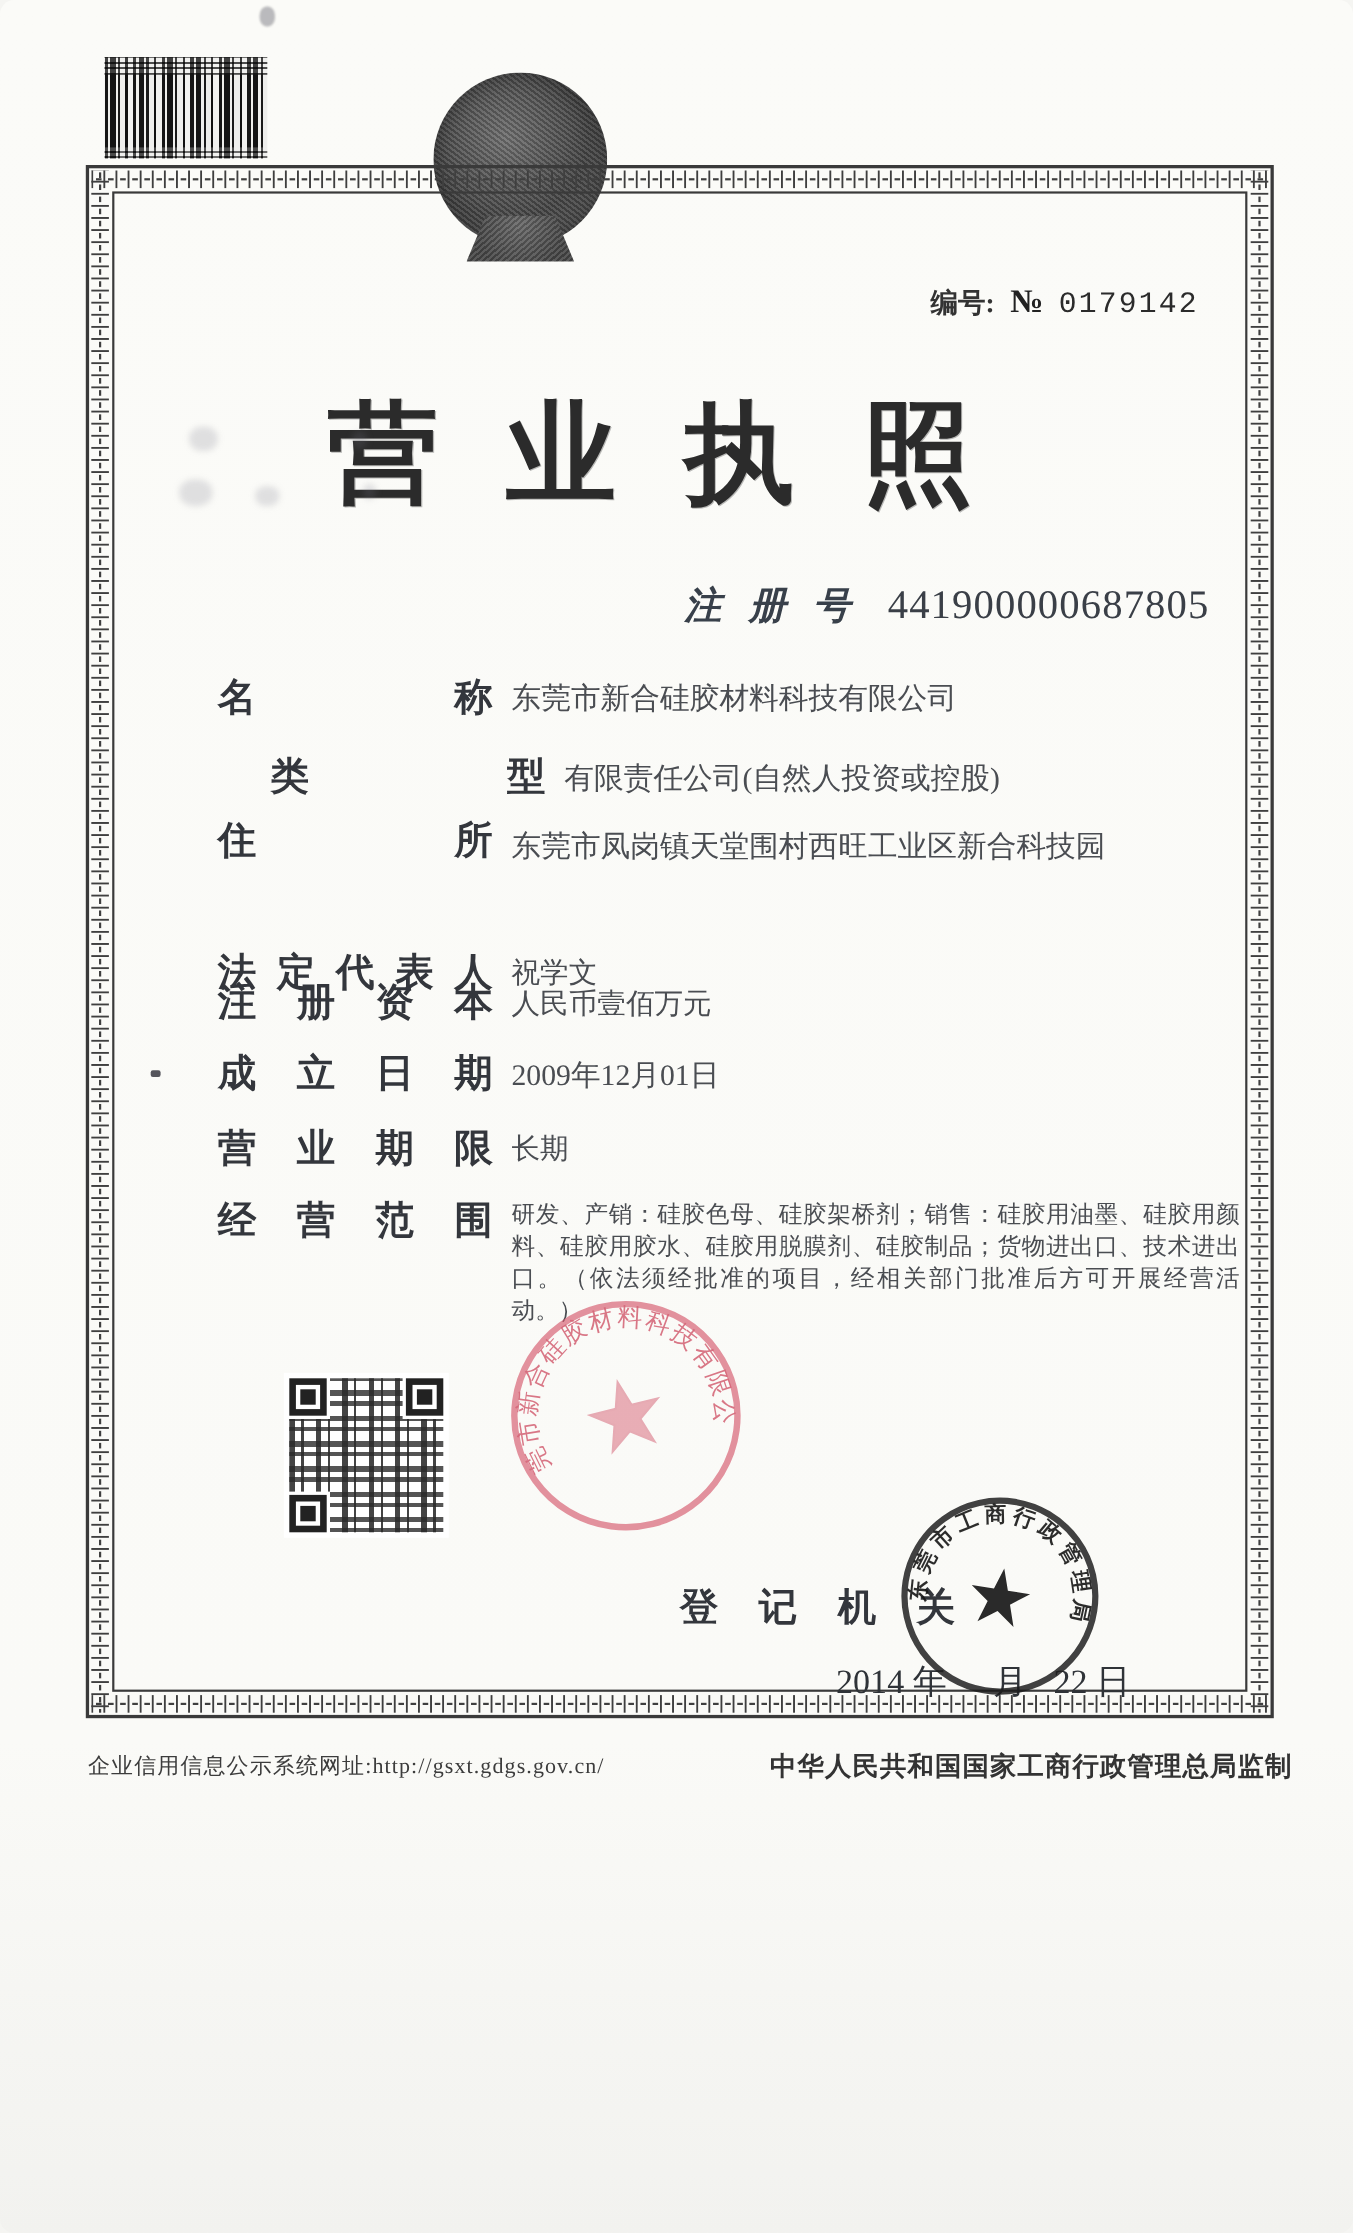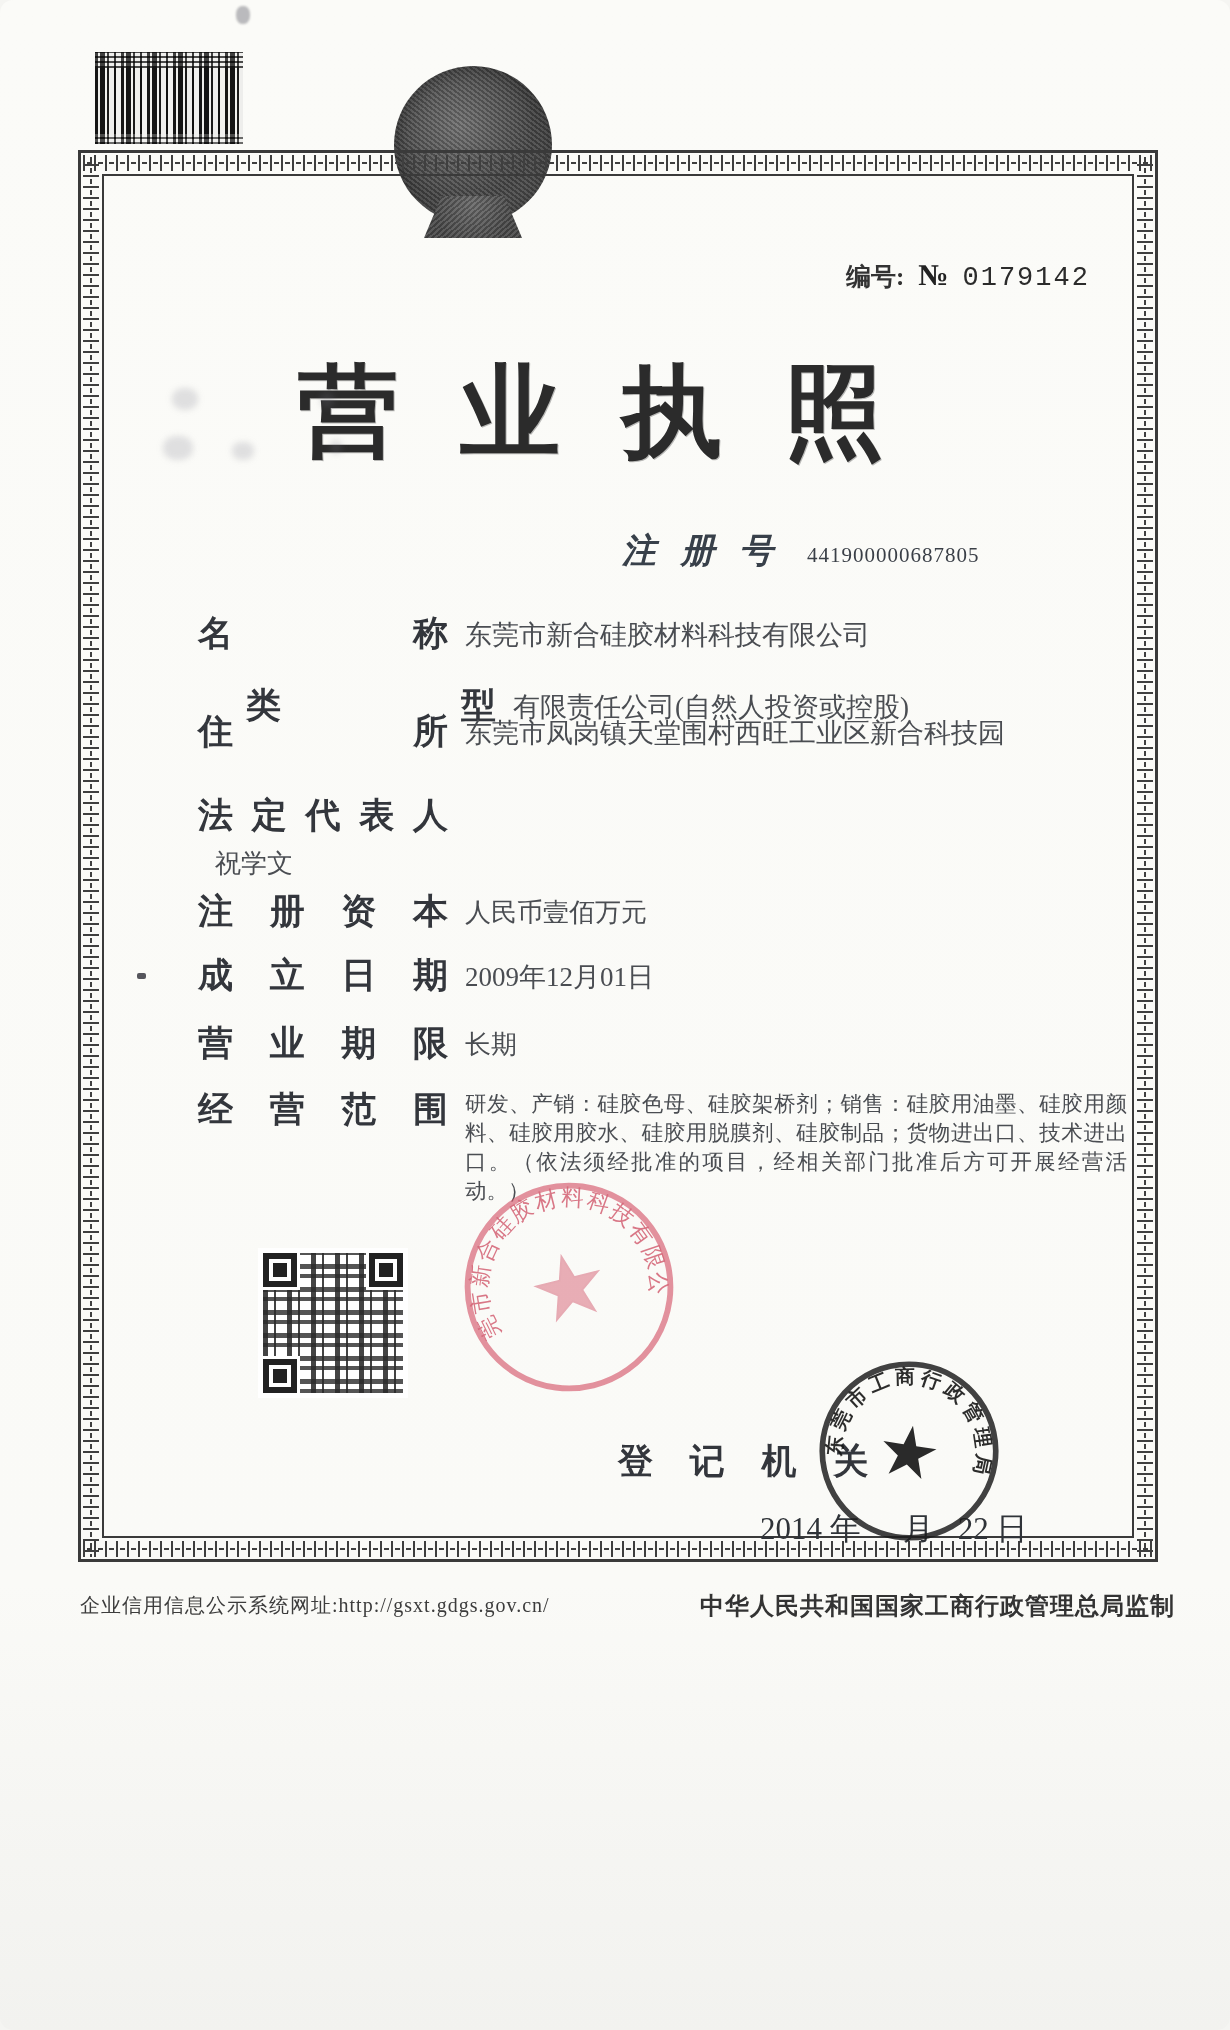--- a/index.html
+++ b/index.html
@@ -76,21 +76,21 @@
   .serial-digits{font-size:27px;color:#2b2b2b;letter-spacing:2px;font-family:"Liberation Mono","DejaVu Sans Mono",monospace;}
 
   .license-title{
     position:absolute;left:298px;top:346px;
     font-size:100px;font-weight:700;letter-spacing:62px;color:#2b2b2b;white-space:nowrap;
     text-shadow:1px 1px 0 rgba(60,60,60,.35);
   }
 
   .regno{position:absolute;left:622px;top:528px;display:flex;align-items:baseline;gap:26px;}
   .regno-label{font-size:34px;font-weight:700;letter-spacing:8px;color:#38404a;font-style:italic;}
-  .regno-value{font-size:21px;color:#3a3f47;letter-spacing:1px;}
+  .regno-value{font-size:37px;color:#3a3f47;letter-spacing:1px;}
 
   .row{position:absolute;left:198px;display:flex;}
   .row-label{
     width:250px;font-size:35px;font-weight:700;color:#33363c;
     text-align:justify;text-align-last:justify;flex:none;
   }
   .row-value{margin-left:17px;padding-top:7px;font-size:27px;color:#4a4d52;white-space:nowrap;}
   .row-value.small{font-size:26px;}
   .row-value.block{white-space:normal;width:662px;font-size:21.5px;line-height:29px;padding-top:4px;text-align:justify;}
 
@@ -158,25 +158,25 @@
   </div>
 
   <div class="row" style="top:610px;">
     <span class="row-label">名称</span>
     <span class="row-value">东莞市新合硅胶材料科技有限公司</span>
   </div>
   <div class="row" style="top:682px;margin-left:48px;">
     <span class="row-label">类型</span>
     <span class="row-value">有限责任公司(自然人投资或控股)</span>
   </div>
-  <div class="row" style="top:708px;">
+  <div class="row" style="top:740px;align-items:flex-end;">
     <span class="row-label">住所</span>
     <span class="row-value">东莞市凤岗镇天堂围村西旺工业区新合科技园</span>
   </div>
-  <div class="row" style="top:792px;flex-direction:column;">
+  <div class="row" style="top:860px;">
     <span class="row-label">法定代表人</span>
     <span class="row-value small">祝学文</span>
   </div>
   <div class="row" style="top:888px;">
     <span class="row-label">注册资本</span>
     <span class="row-value small">人民币壹佰万元</span>
   </div>
   <div class="row" style="top:952px;">
     <span class="row-label">成立日期</span>
     <span class="row-value">2009年12月01日</span>

